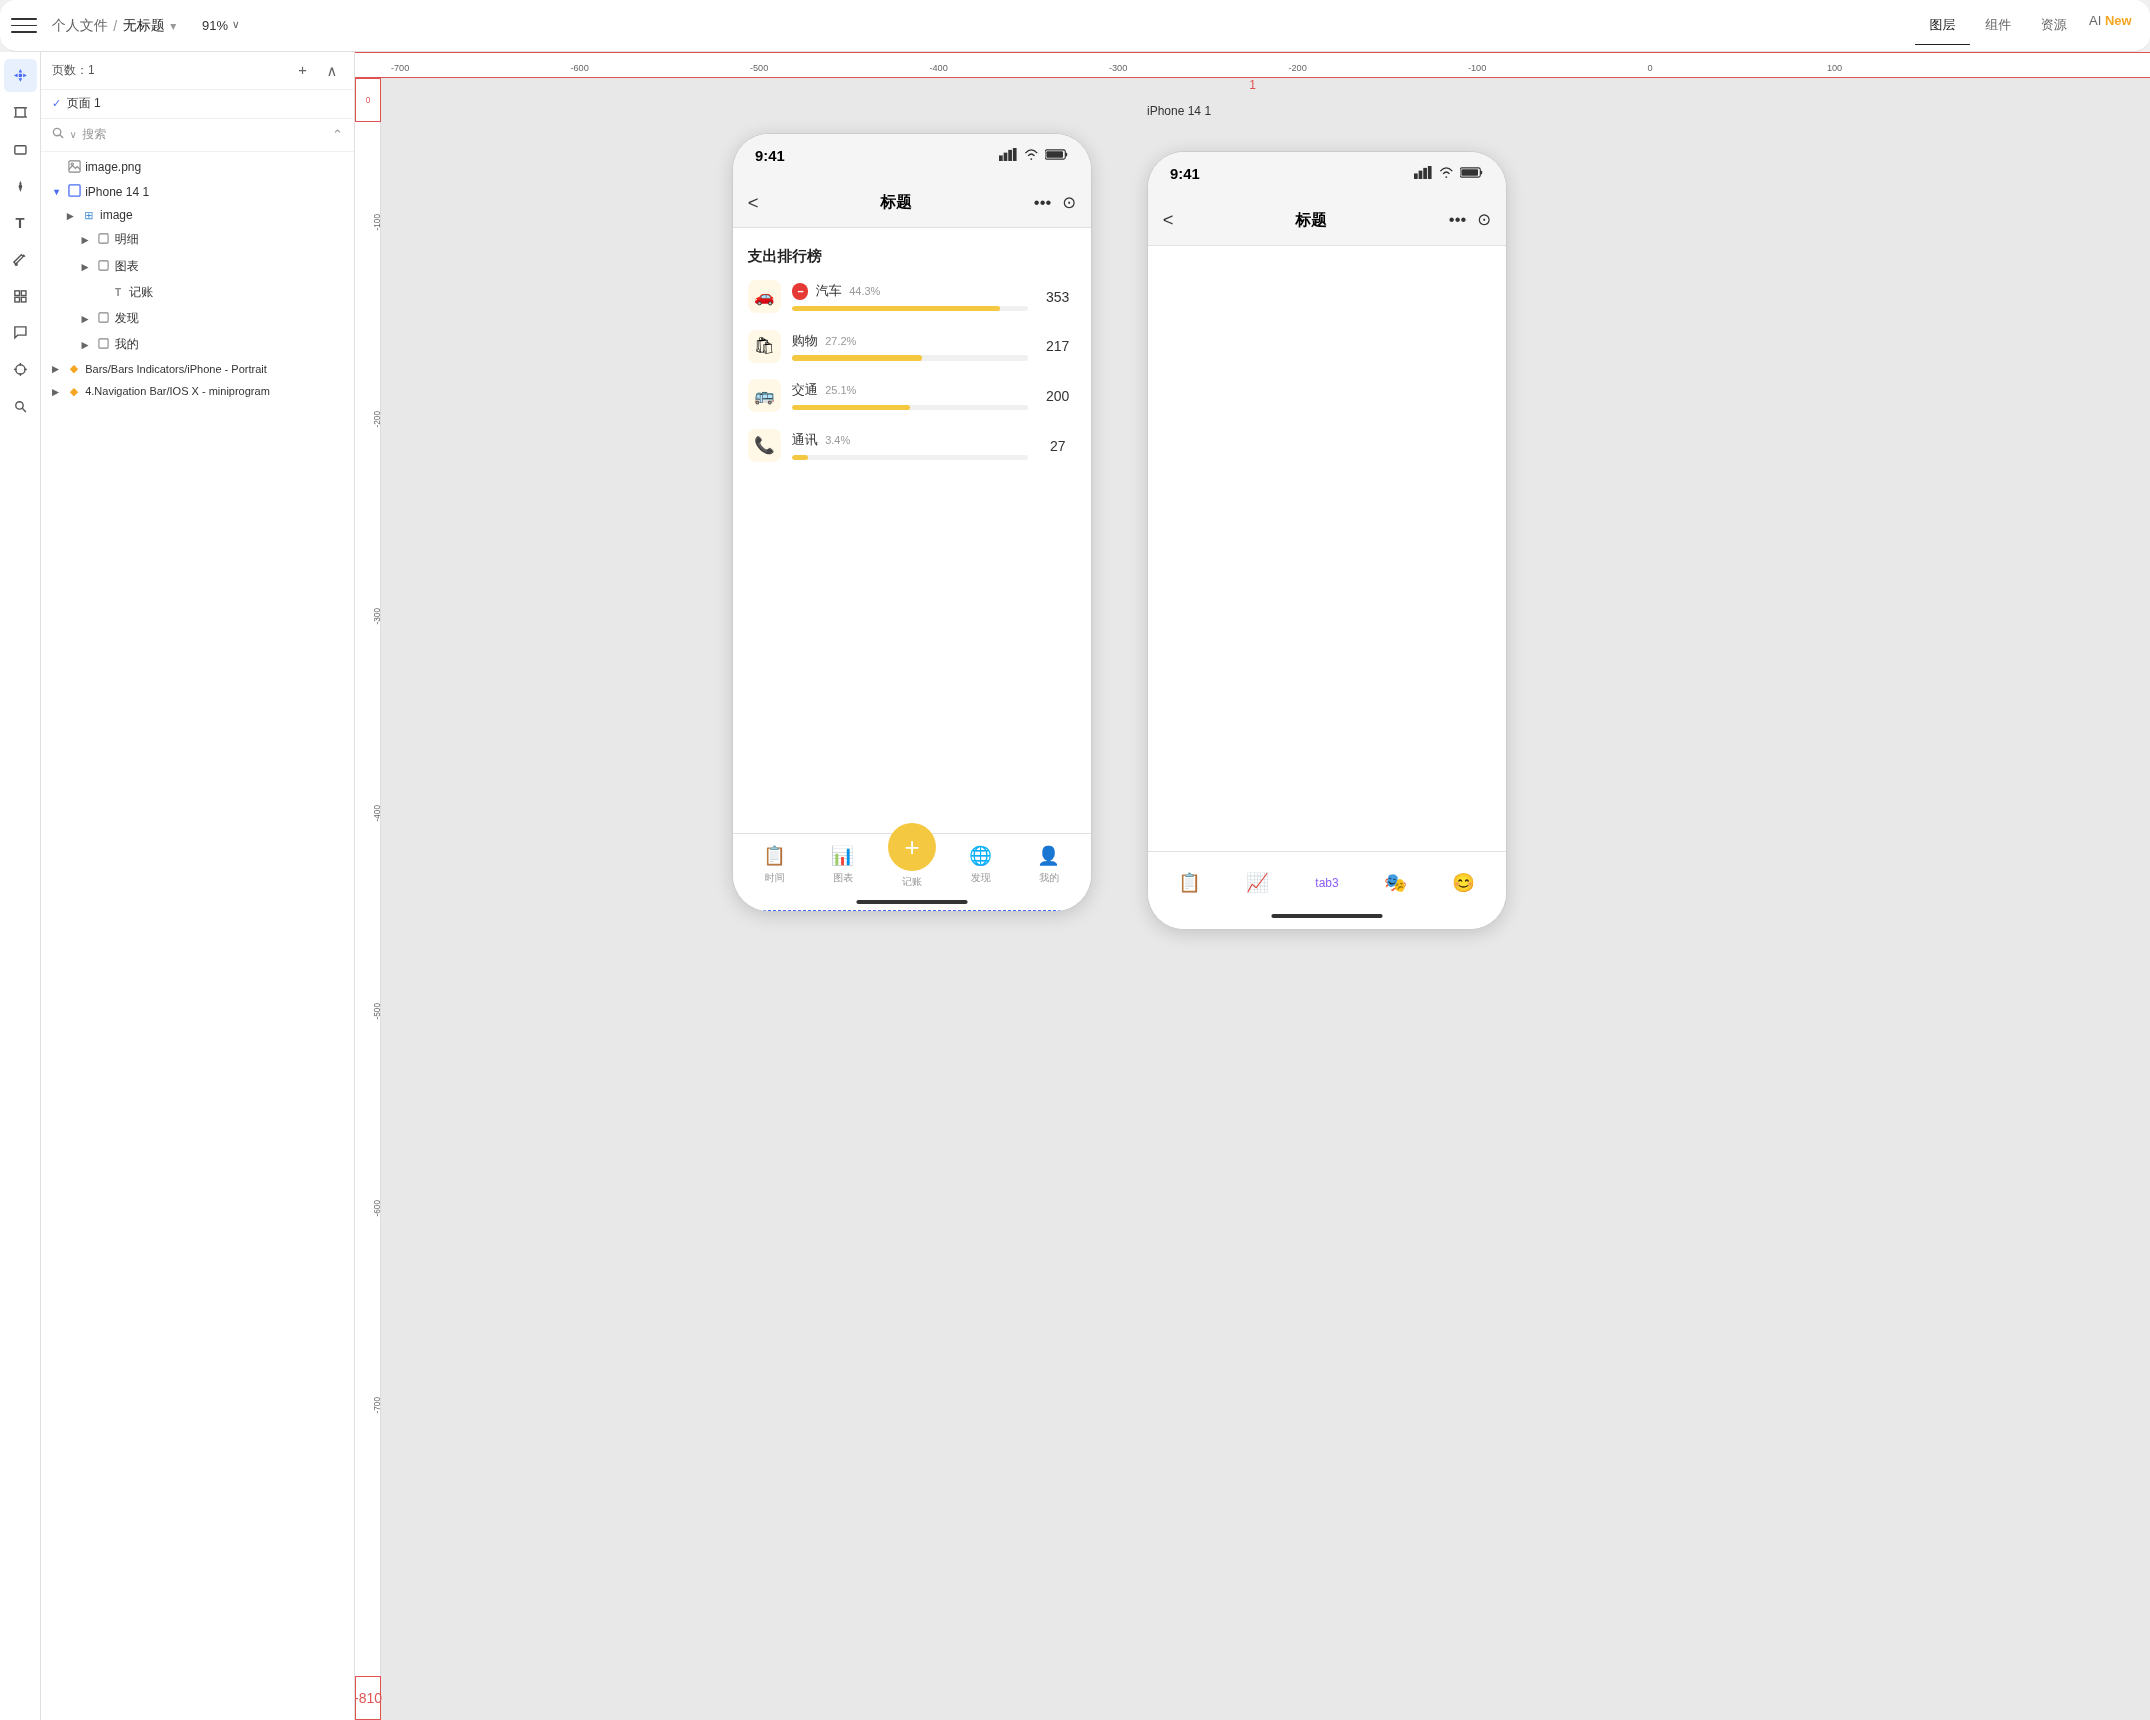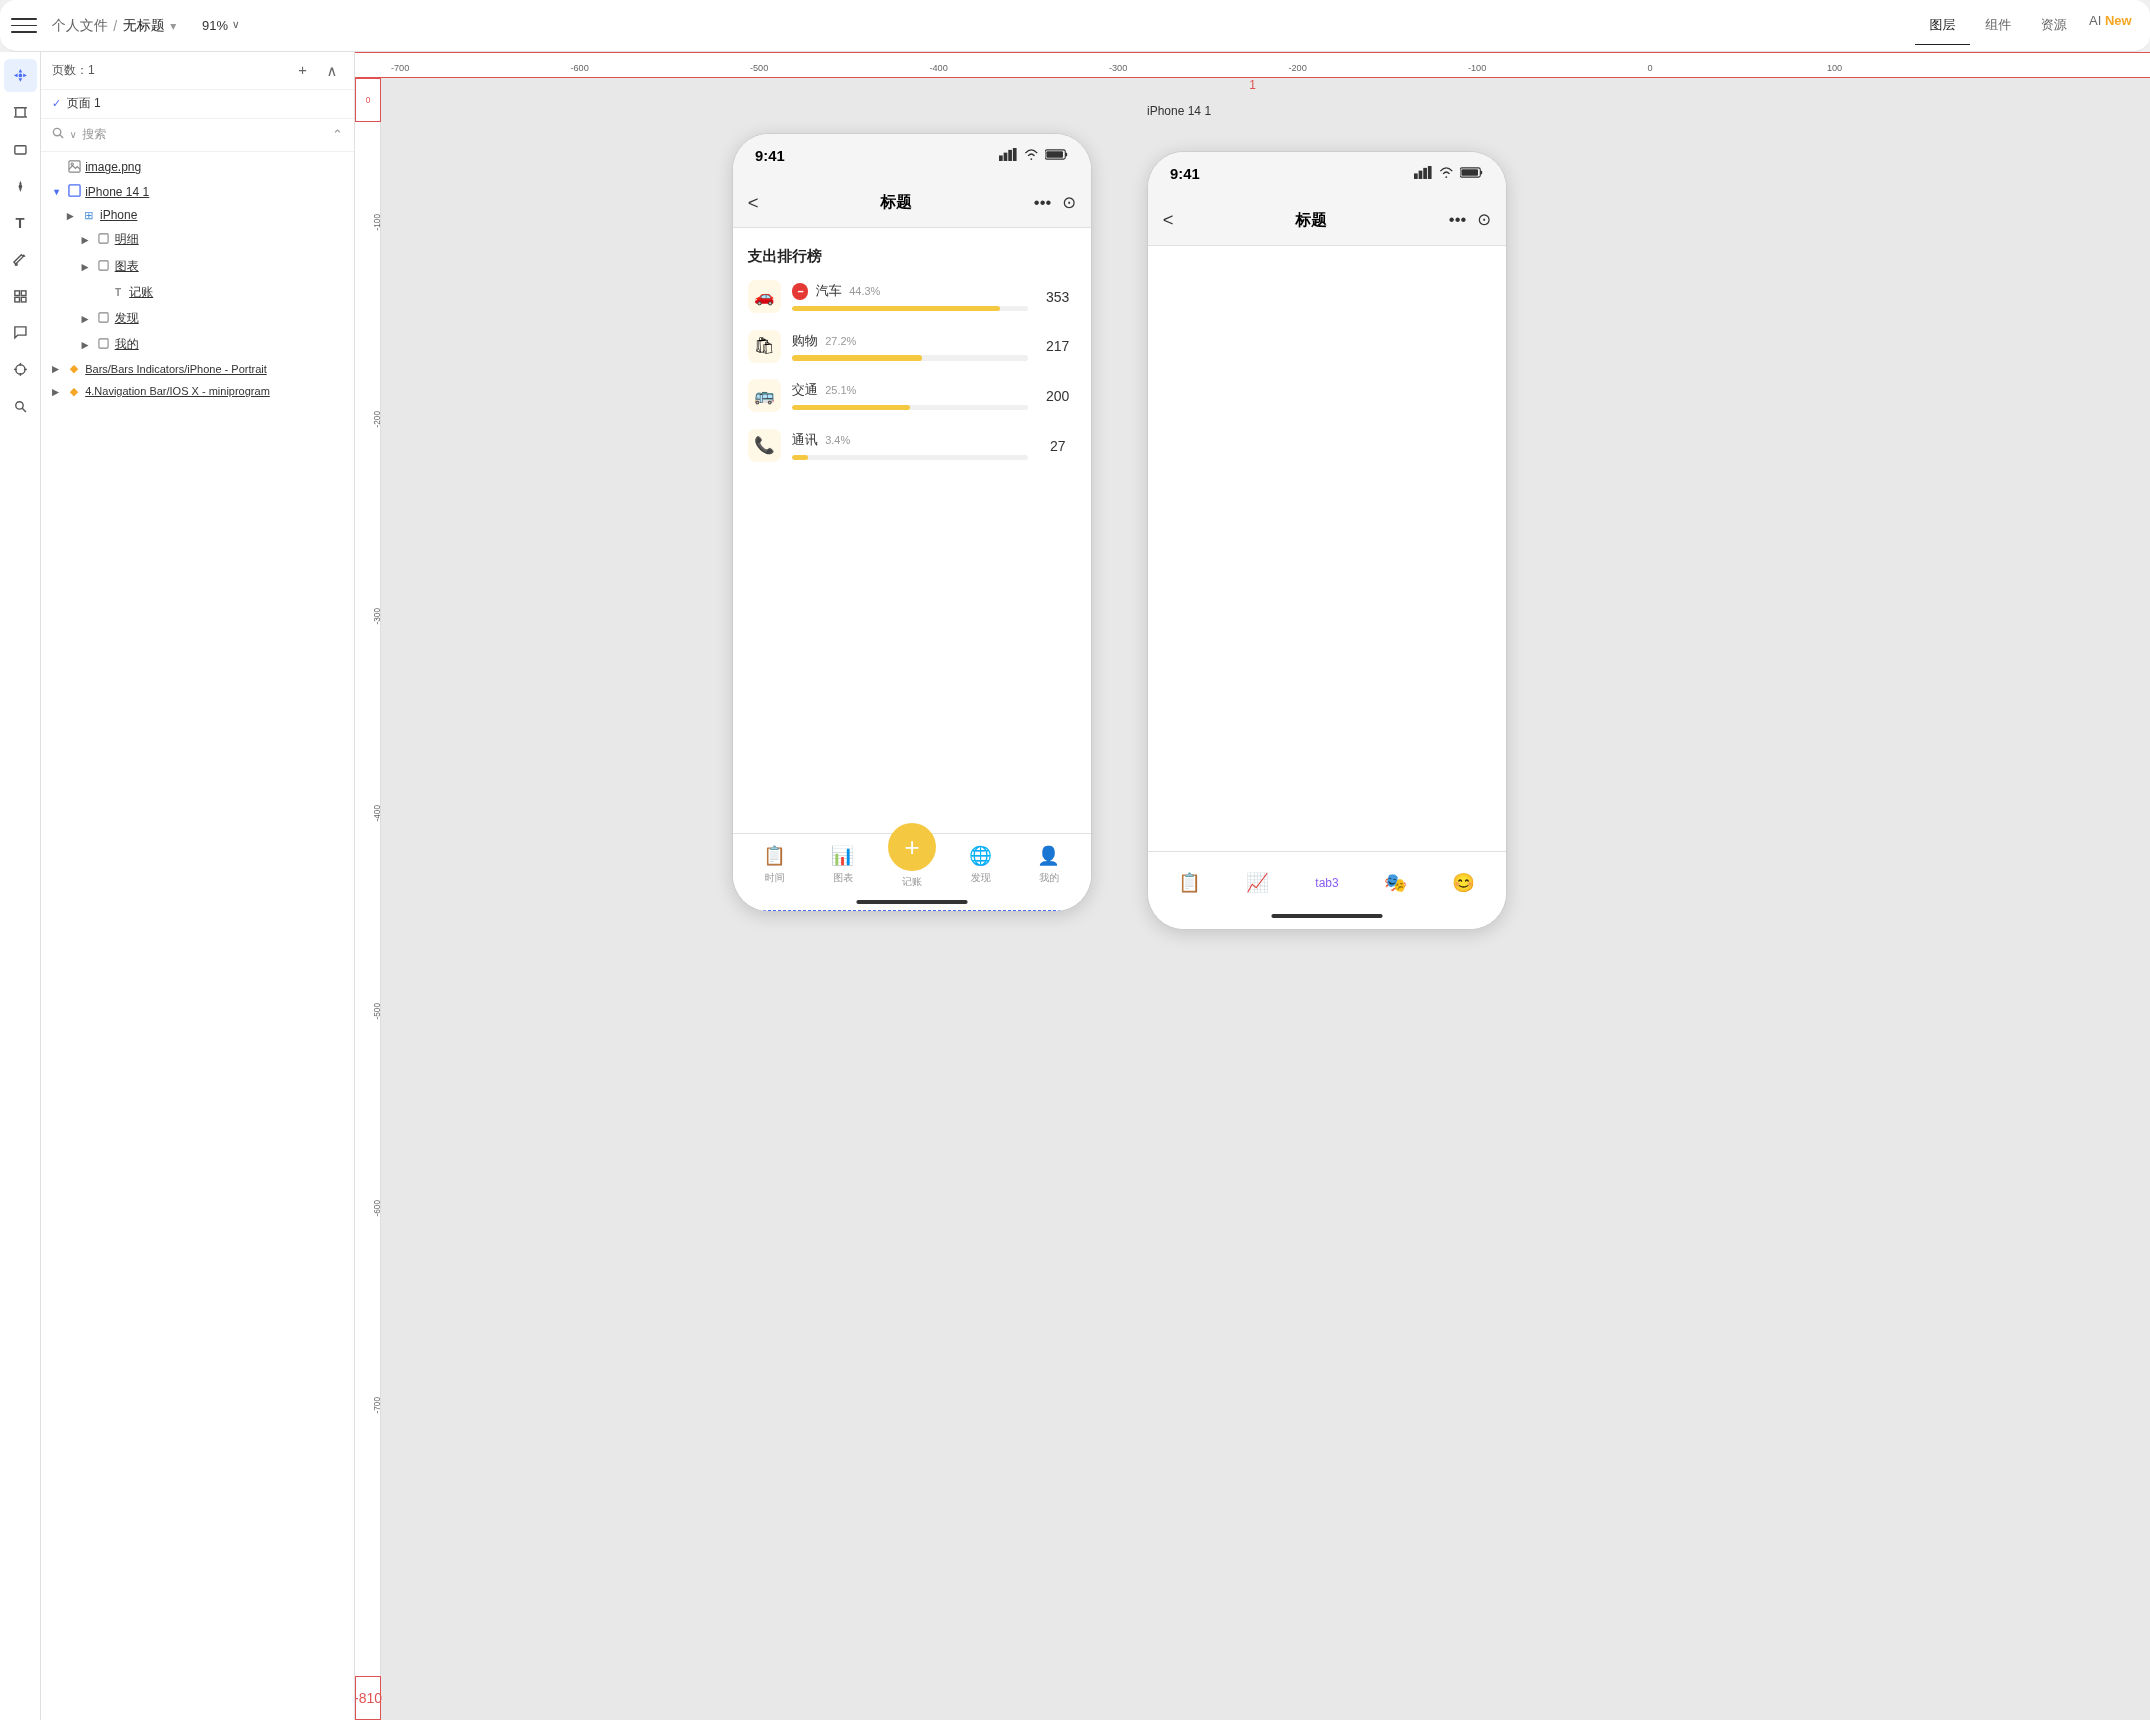--- a/index.html
+++ b/index.html
@@ -126,21 +126,21 @@
       padding: 4.6px 11px;
       font-size: 12px;
       color: #333;
       cursor: pointer;
       gap: 3.7px;
     }
     .layer-chevron { color: #666; font-size: 9.2px; width: 11px; }
     .layer-icon { font-size: 11px; color: #888; width: 14.8px; text-align: center; }
     .layer-icon.blue { color: #4a90d9; }
     .layer-icon.orange { color: #f5a623; }
-    .layer-name { font-size: 12px; text-decoration: underline; }
+    .layer-name { font-size: 12px; }
 
     
     .canvas-area {
       flex: 1;
       position: relative;
       background: #e8e8e8;
       overflow: hidden;
     }
 
     
@@ -627,21 +627,21 @@
           <svg width="13" height="13" viewBox="0 0 14 14" fill="none" stroke="#4a6cf7" stroke-width="1.4">
             <rect x="1" y="1" width="12" height="12" rx="1"></rect>
           </svg>
         </span>
         <span class="layer-name">iPhone 14 1</span>
       </div>
 
       <div class="layer-item">
         <span class="layer-chevron" style="margin-left:14.8px;">▶</span>
         <span class="layer-icon blue">⊞</span>
-        <span class="layer-name">iPhone</span>
+        <span class="layer-name">image</span>
       </div>
 
       <div class="layer-item">
         <span class="layer-chevron" style="margin-left:29.5px;">▶</span>
         <span class="layer-icon" style="color:#888;">
           <svg width="11" height="11" viewBox="0 0 12 12" fill="none" stroke="#888" stroke-width="1.2">
               <rect x="1" y="1" width="10" height="10" rx="1"></rect>
             </svg>
         </span>
         <span class="layer-name">明细</span>

